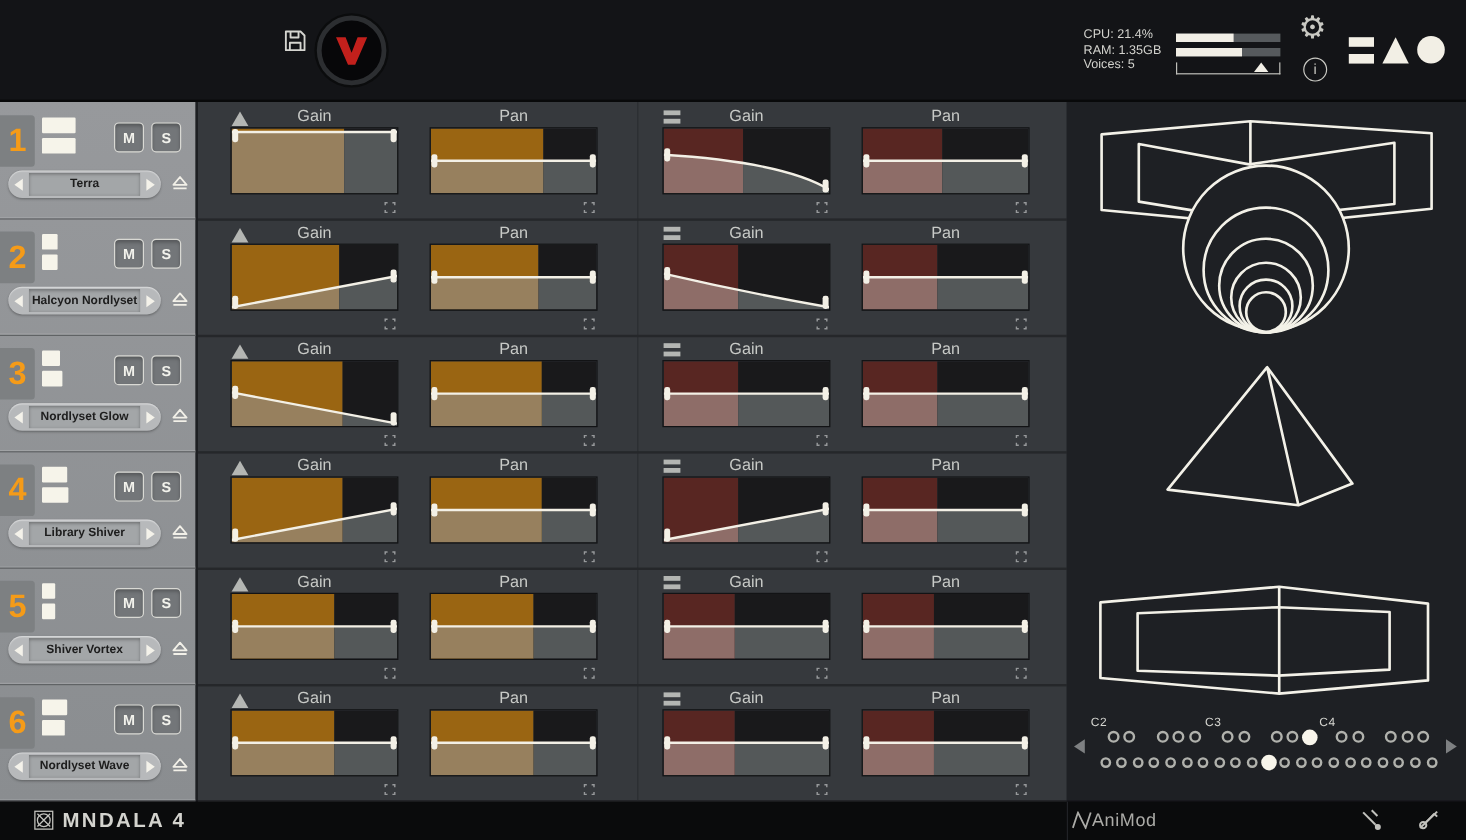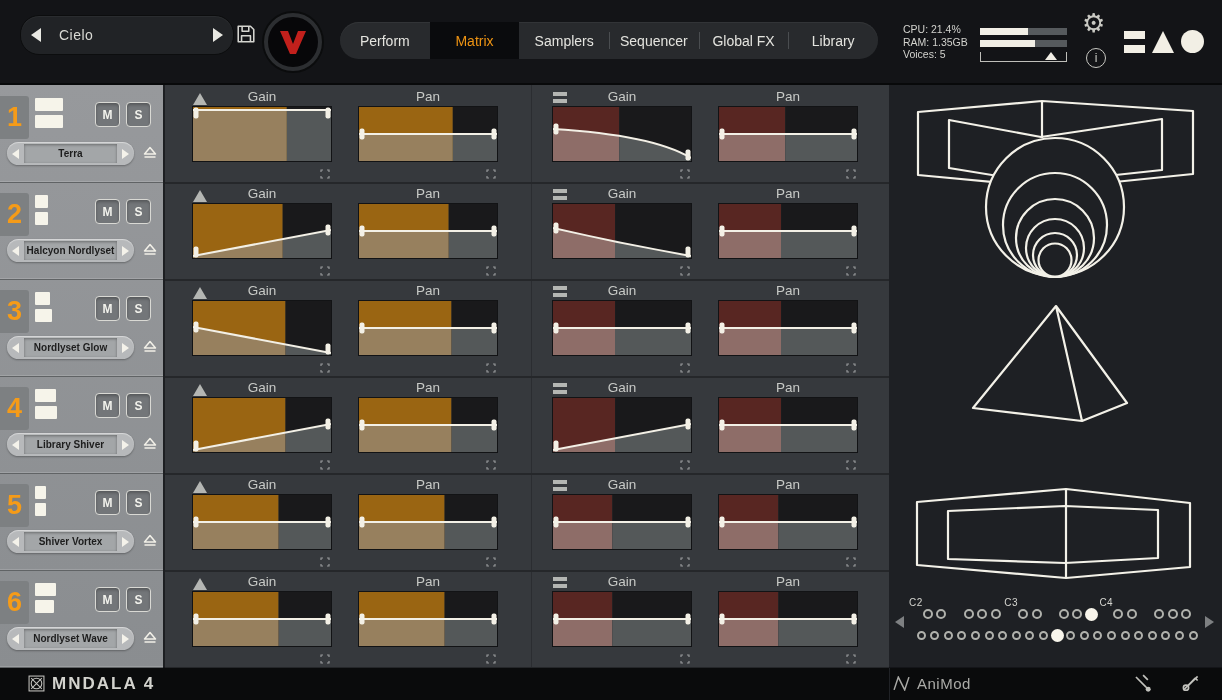--- a/index.html
+++ b/index.html
@@ -79,58 +79,41 @@
   .karrow-l{position:absolute;width:0;height:0;border-top:6px solid transparent;border-bottom:6px solid transparent;
     border-right:9px solid #7e8082;cursor:pointer;}
   .karrow-r{position:absolute;width:0;height:0;border-top:6px solid transparent;border-bottom:6px solid transparent;
     border-left:9px solid #7e8082;cursor:pointer;}
 
   
   .footer{position:absolute;left:0;top:668px;width:1222px;height:32px;background:#0a0b0c;}
   .fdivider{position:absolute;left:889px;top:0;width:1px;height:32px;background:#202226;}
   .fapp{position:absolute;left:52px;top:6px;color:#d3d3ce;font-size:17px;font-weight:bold;letter-spacing:2px;}
   .fmandala{position:absolute;left:28px;top:7px;}
-  .fmodwrap{position:absolute;left:893px;top:7px;display:flex;align-items:center;gap:7px;}
+  .fmodwrap{position:absolute;left:893px;top:7px;display:flex;align-items:center;gap:0;}
   .fmod{color:#ababa7;font-size:15px;letter-spacing:.5px;}
   .ficon{position:absolute;top:6px;cursor:pointer;}
 </style>
 </head>
 <body>
 
 <div class="stage">
 
   <div class="topbar">
-    <div class="preset-group">
-      <div class="pg-arrow">
-          <span class="tri-l"></span>
-        </div>
-      <div class="preset-name">Cielo</div>
-      <div class="pg-arrow">
-          <span class="tri-r"></span>
-        </div>
-    </div>
     <div class="save-btn">
       <svg width="20" height="20" viewBox="0 0 18 18">
         <path d="M2,2 H13 L16,5 V16 H2 Z M5.5,2 V6.5 H11.5 V2 M5,16 V10.5 H13 V16" fill="none" stroke="#d5d5d0" stroke-width="1.4" stroke-linejoin="round"></path>
       </svg>
     </div>
     <div class="logo-badge">
       <svg width="34" height="34" viewBox="0 0 34 34">
         <path d="M4,6 L12,6 L17,19 L22,6 L30,6 L20,29 L14,29 Z" fill="#c2201c"></path>
         <path d="M13,6 L21,6 L17,13.5 Z" fill="#070709"></path>
       </svg>
     </div>
-    <div class="tabbar">
-        <div class="tab">Perform</div>
-        <div class="tab active">Matrix</div>
-        <div class="tab">Samplers</div>
-        <div class="tab sep">Sequencer</div>
-        <div class="tab sep">Global FX</div>
-        <div class="tab sep">Library</div>
-      </div>
     <div class="stats">
       <div>CPU: 21.4%</div>
       <div>RAM: 1.35GB</div>
       <div>Voices: 5</div>
     </div>
     <div class="meters">
       <div class="meter">
           <div class="meter-fill" style="width: 55%;"></div>
         </div>
       <div class="meter">

